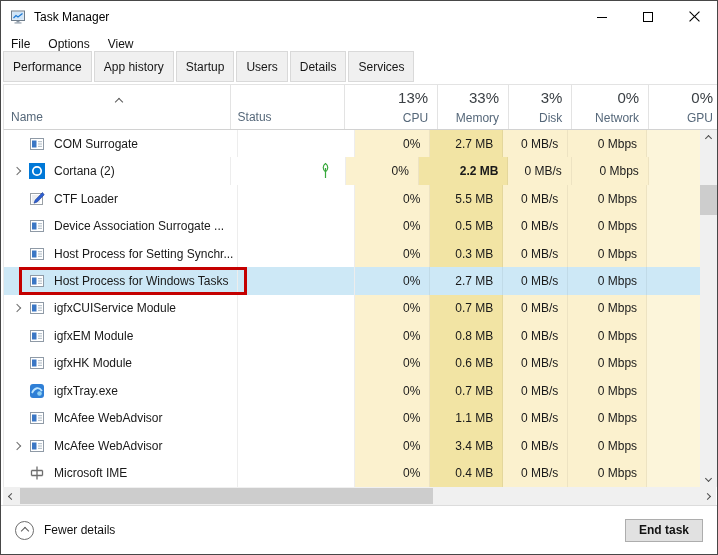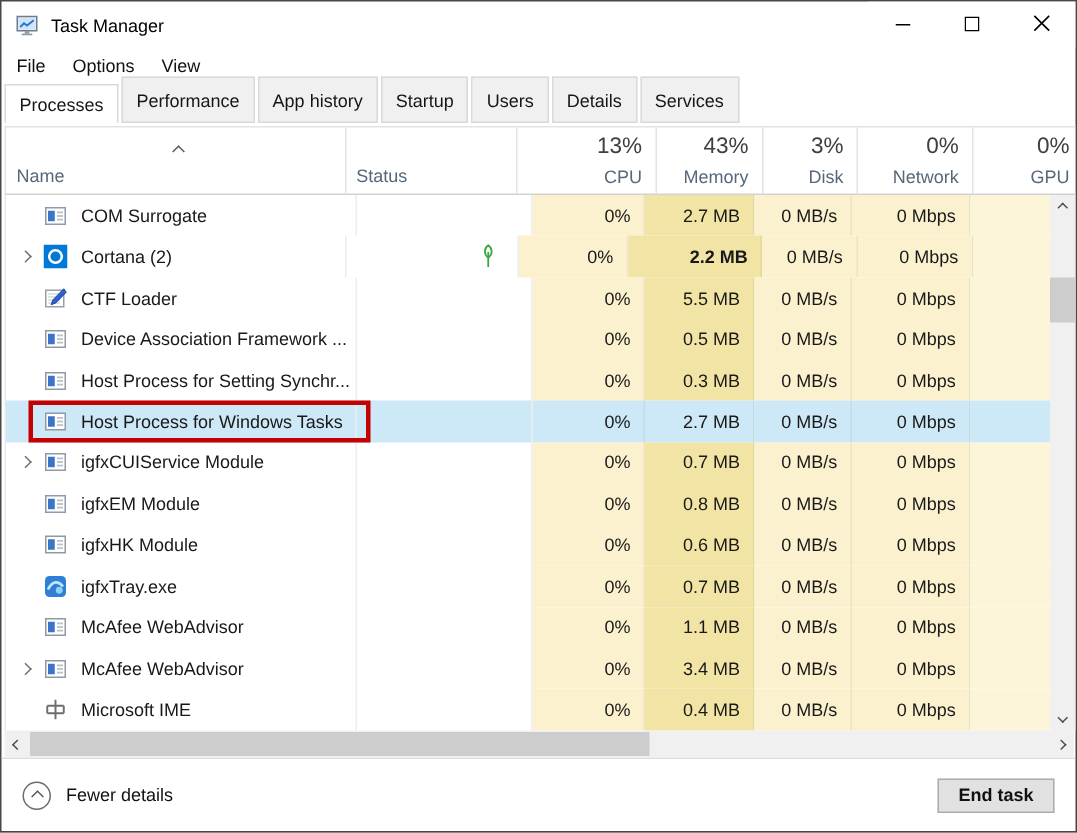--- a/index.html
+++ b/index.html
@@ -131,21 +131,20 @@
     </div>
   </div>
 
   <div class="menubar">
       <span class="menu-item">File</span>
       <span class="menu-item">Options</span>
       <span class="menu-item">View</span>
     </div>
 
   <div class="tabbar">
-      <div class="tab active">Processes</div>
       <div class="tab">Performance</div>
       <div class="tab">App history</div>
       <div class="tab">Startup</div>
       <div class="tab">Users</div>
       <div class="tab">Details</div>
       <div class="tab">Services</div>
     </div>
 
   <div class="main">
     <div class="grid">
@@ -155,21 +154,21 @@
           <span class="h-label">Name</span>
         </div>
         <div class="h-status">
           <span class="h-label">Status</span>
         </div>
       <div class="h-stat" style="width: 96px;">
       <span class="h-pct">13%</span>
       <span class="h-unit">CPU</span>
     </div>
           <div class="h-stat" style="width: 73px;">
-      <span class="h-pct">43%</span>
+      <span class="h-pct">33%</span>
       <span class="h-unit">Memory</span>
     </div>
           <div class="h-stat" style="width: 65px;">
       <span class="h-pct">3%</span>
       <span class="h-unit">Disk</span>
     </div>
           <div class="h-stat" style="width: 79px;">
       <span class="h-pct">0%</span>
       <span class="h-unit">Network</span>
     </div>
@@ -261,21 +260,21 @@
               </span>
         <span class="proc-icon">
                 <svg viewBox="0 0 16 16">
                   <rect x="1.5" y="2.5" width="13" height="11" fill="#fff" stroke="#8f9aa6"></rect>
                   <rect x="3" y="4.5" width="4.5" height="7" fill="#3a76c4"></rect>
                   <rect x="9" y="5" width="4" height="1.2" fill="#b9c3cc"></rect>
                   <rect x="9" y="7.4" width="4" height="1.2" fill="#b9c3cc"></rect>
                   <rect x="9" y="9.8" width="4" height="1.2" fill="#b9c3cc"></rect>
                 </svg>
               </span>
-        <span class="p-name">Device Association Framework ...</span>
+        <span class="p-name">Device Association Surrogate ...</span>
       </div>
       <div class="c-status">
         
       </div>
     <div class="c-stat bg-cpu" style="width: 75px;">0%</div>
             <div class="c-stat bg-mem" style="width: 73px;">0.5 MB</div>
             <div class="c-stat bg-disk" style="width: 65px;">0 MB/s</div>
             <div class="c-stat bg-net" style="width: 79px;">0 Mbps</div>
             <div class="c-stat bg-gpu" style="width: 70px;"></div>
           </div>

